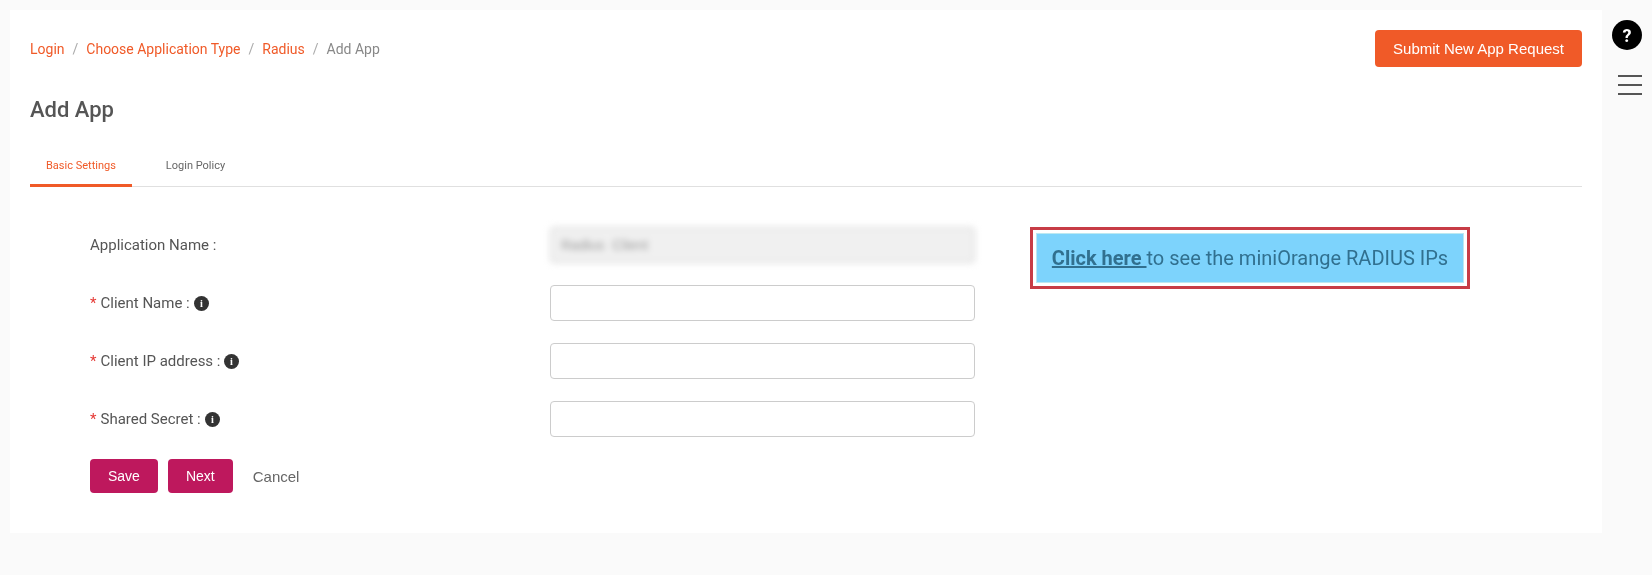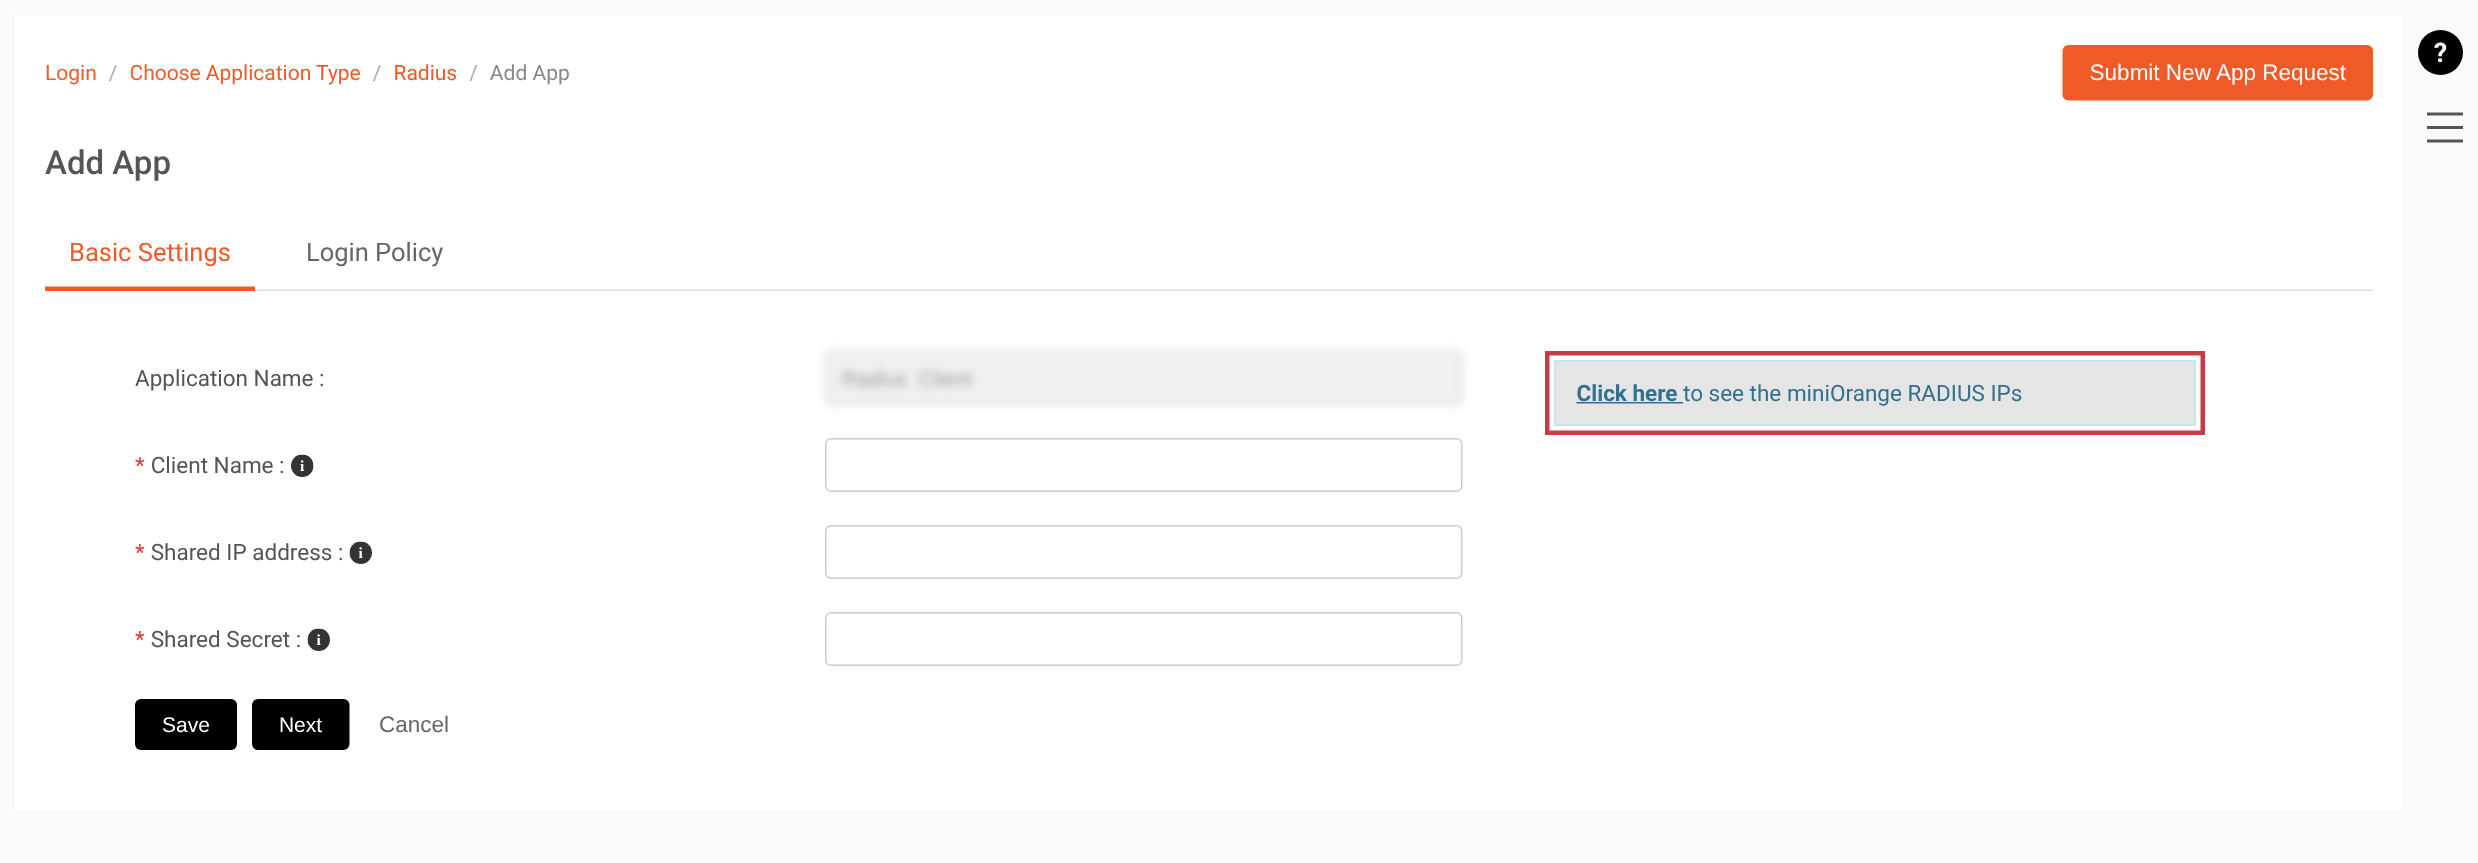--- a/index.html
+++ b/index.html
@@ -59,21 +59,21 @@
     .tabs {
       display: flex;
       border-bottom: 1px solid #e0e0e0;
       margin-bottom: 40px;
     }
     .tab {
       padding: 12px 16px;
       margin-right: 18px;
       color: #666;
       cursor: pointer;
-      font-size: 17px;
+      font-size: 11px;
       border-bottom: 3px solid transparent;
       margin-bottom: -1px;
     }
     .tab.active {
       color: #f05a28;
       border-bottom-color: #f05a28;
     }
     .form-area {
       padding-left: 60px;
       position: relative;
@@ -120,40 +120,41 @@
     }
     .info-box {
       position: absolute;
       left: 1000px;
       top: 0;
       width: 440px;
       border: 3px solid #c73c46;
       padding: 3px;
     }
     .info-box-inner {
-      background: #e5e5e5;
+      background: #7dd3fc;
       border: 1px solid #bce8f1;
       padding: 12px 14px;
       color: #31708f;
-      font-size: 15px;
+      font-size: 20px;
+      text-align: center;
     }
     .info-box-inner a {
       color: #31708f;
       text-decoration: underline;
       font-weight: bold;
       cursor: pointer;
     }
     .button-row {
       display: flex;
       align-items: center;
       gap: 10px;
       margin-top: 10px;
     }
     .btn-primary {
-      background: #000000;
+      background: #be185d;
       color: #fff;
       border: none;
       padding: 9px 18px;
       border-radius: 4px;
       font-size: 14px;
       cursor: pointer;
     }
     .btn-link {
       background: none;
       border: none;
@@ -252,21 +253,21 @@
               <text x="8" y="12" text-anchor="middle" fill="#fff" font-size="11" font-weight="bold" font-family="Georgia">i</text>
             </svg>
         </span>
       </div>
       <input class="form-input" type="text" value="" style="">
     </div>
 
     <div class="form-row">
       <div class="form-label">
         <span class="required">*</span>
-        <span>Shared IP address :</span>
+        <span>Client IP address :</span>
         <span class="info-icon">
           <svg width="15" height="15" viewBox="0 0 16 16">
               <circle cx="8" cy="8" r="8" fill="#333"></circle>
               <text x="8" y="12" text-anchor="middle" fill="#fff" font-size="11" font-weight="bold" font-family="Georgia">i</text>
             </svg>
         </span>
       </div>
       <input class="form-input" type="text" value="" style="">
     </div>
 

